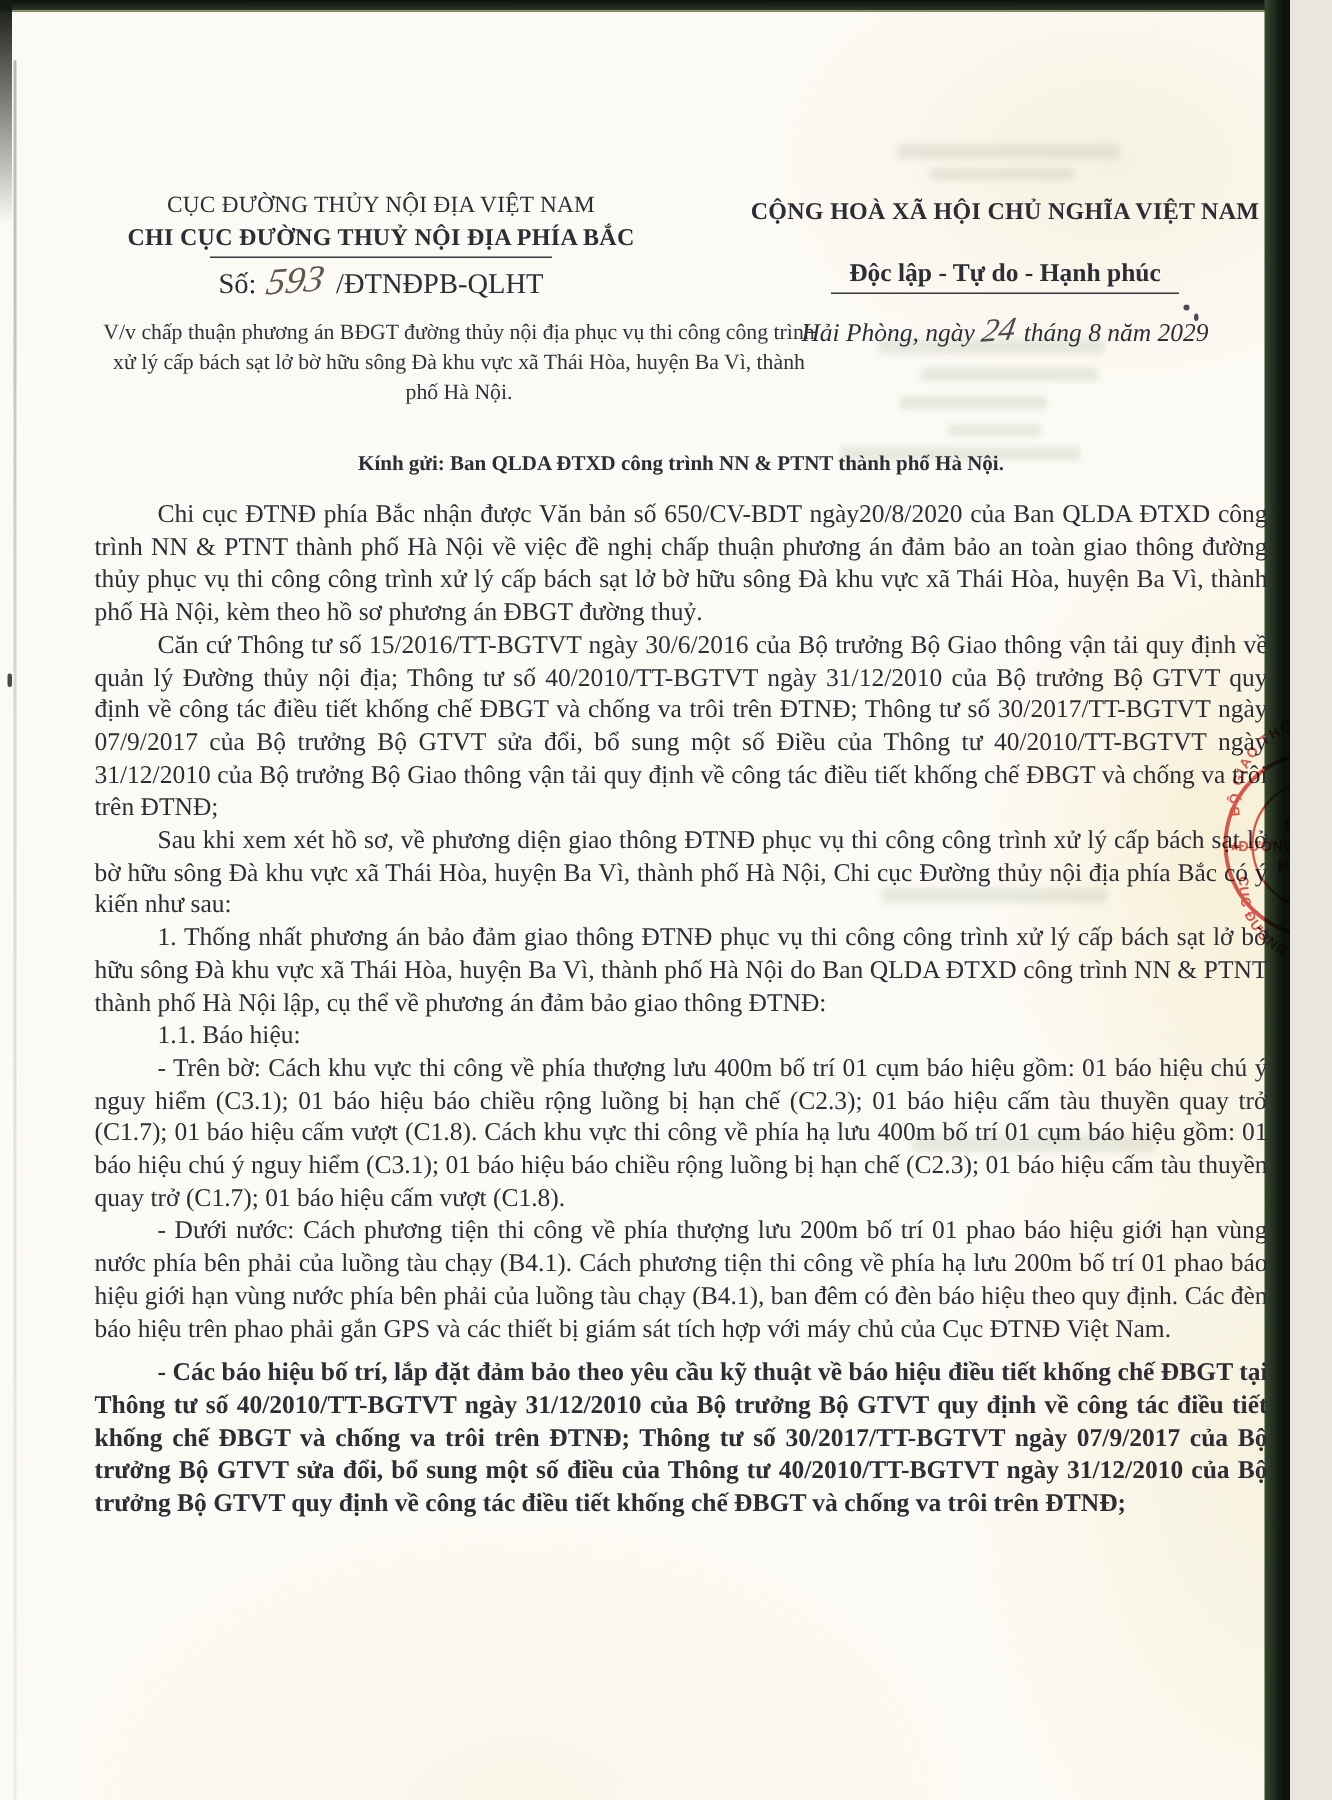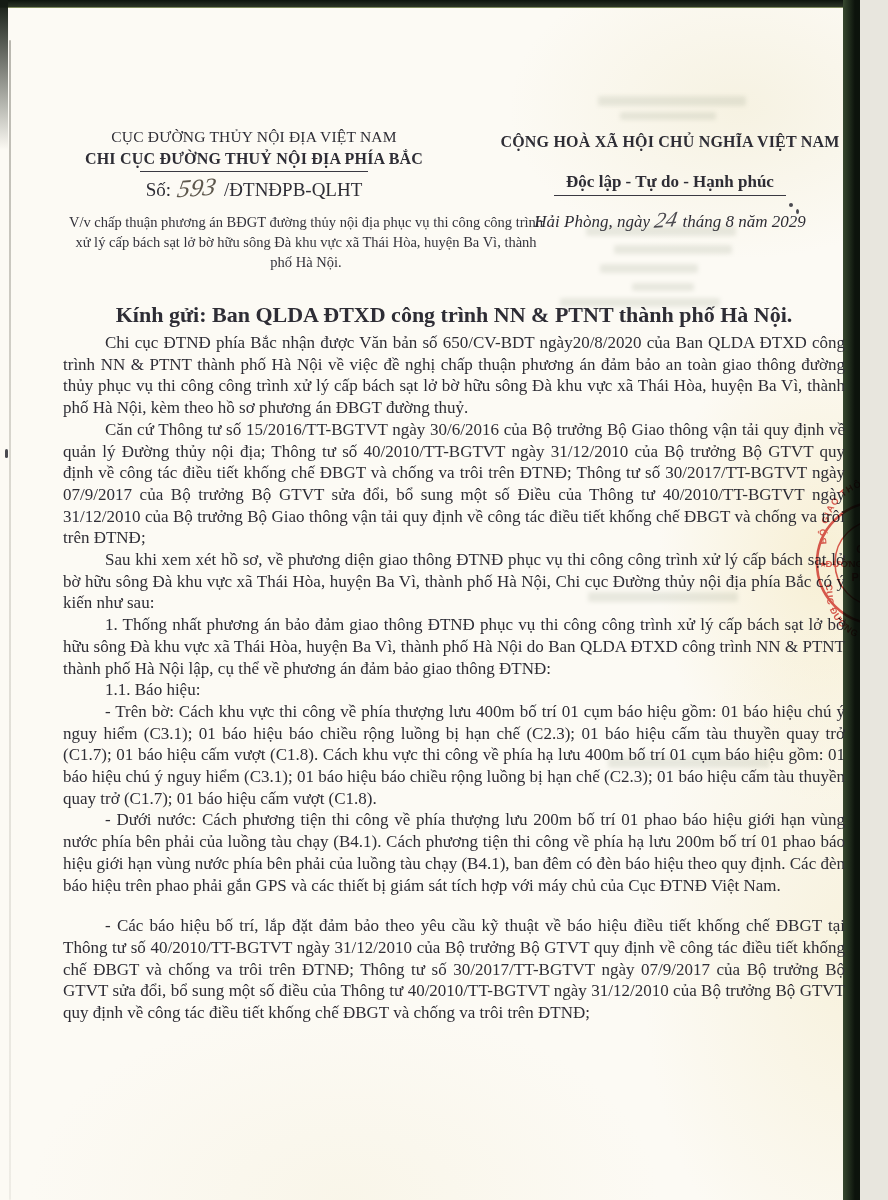--- a/index.html
+++ b/index.html
@@ -44,25 +44,25 @@
   .subject{position:absolute;left:63px;top:212px;width:486px;text-align:center;
     font-size:14.5px;line-height:20px;color:#33323b;}
   .hdr-right{position:absolute;left:468px;top:133px;width:404px;text-align:center;}
   .national{font-size:16px;font-weight:bold;letter-spacing:.2px;}
   .motto{font-size:17px;font-weight:bold;margin-top:21px;}
   .rule-right{width:232px;}
   .date-line{margin-top:11px;font-size:17px;font-style:italic;white-space:nowrap;}
   .hand-day{font-size:22px;margin:0 1px;color:#4c4a50;}
   
   .salutation{position:absolute;left:63px;top:302px;width:782px;text-align:center;
-    font-weight:bold;font-size:22px;}
+    font-weight:bold;font-size:14px;}
   .body-text{position:absolute;left:63px;top:332px;width:782px;
     font-size:17px;line-height:21.7px;text-align:justify;}
   .para{text-indent:42px;margin:0;}
-  .para.gap{margin-top:19px;}
+  .para.gap{margin-top:8px;font-weight:bold;}
   
   .ghost{position:absolute;background:#98a08a;opacity:.20;filter:blur(2px);border-radius:2px;}
   .speck{position:absolute;background:#4a4a50;border-radius:50%;}
   
   .stamp{position:absolute;left:793px;top:476px;width:180px;height:180px;
     mix-blend-mode:multiply;opacity:.9;}
   .stamp text{fill:var(--stamp-red);font-family:"Liberation Sans","DejaVu Sans",sans-serif;font-weight:bold;}
   .stamp .ring{stroke:var(--stamp-red);fill:none;}
 </style>
 </head>

